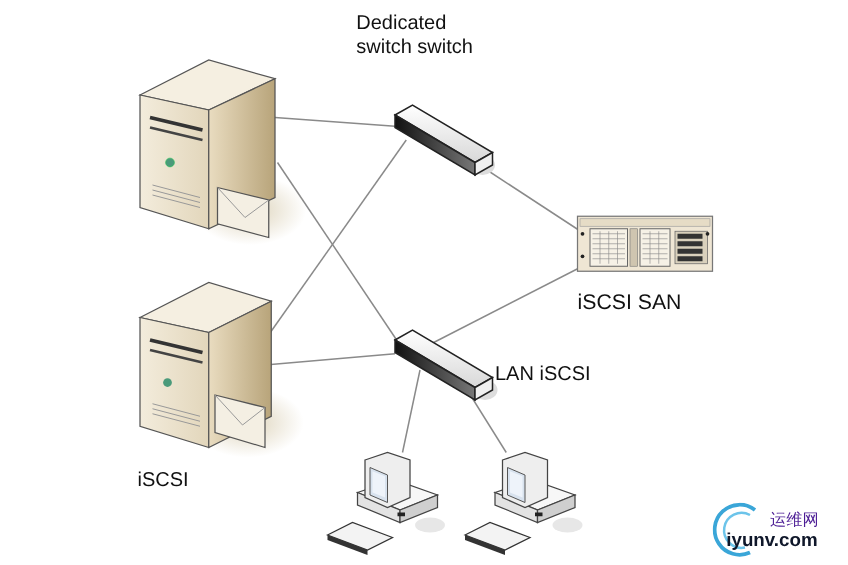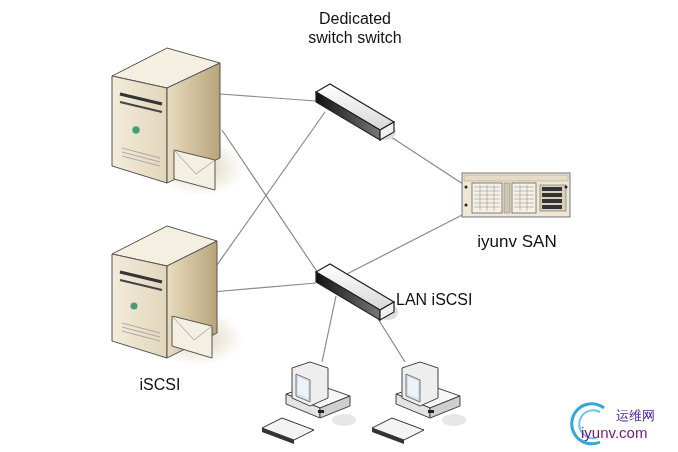--- a/index.html
+++ b/index.html
@@ -1,25 +1,25 @@
 <!DOCTYPE html>
 <html><head>
 <meta charset="utf-8">
 <style>
   html, body { margin: 0; padding: 0; background: #ffffff; }
   body { width: 678px; height: 452px; position: relative; overflow: hidden; font-family: "Liberation Sans", sans-serif; }
   #diagram { position: absolute; left: 0; top: 0; }
-  .label { position: absolute; color: #111; font-size: 16px; line-height: 19px; text-align: center; white-space: nowrap; }
+  .label { position: absolute; color: #111; font-size: 16px; line-height: 19px; text-align: left; white-space: nowrap; }
   #lbl-storage-switch { left: 285px; top: 9px; width: 140px; }
   #lbl-san { left: 462px; top: 232px; width: 110px; font-size: 17px; }
   #lbl-lan { left: 396px; top: 290px; text-align: left; }
   #lbl-initiators { left: 110px; top: 375px; width: 100px; }
   .wm { position: absolute; left: 568px; top: 402px; width: 110px; height: 46px; }
   .wm-cn { position: absolute; left: 48px; top: 5px; font-size: 13px; color: #4c1d95; }
-  .wm-en { position: absolute; left: 13px; top: 22px; font-size: 15px; font-weight: normal; color: #701a75; }
+  .wm-en { position: absolute; left: 13px; top: 22px; font-size: 15px; font-weight: bold; color: #0f172a; }
 </style>
 </head>
 <body>
 
 <svg id="diagram" width="678" height="452" viewBox="0 0 678 452">
   <defs>
     <linearGradient id="srvFront" x1="0" y1="0" x2="1" y2="0">
       <stop offset="0" stop-color="#f3ecdc"></stop>
       <stop offset="1" stop-color="#e2d6bb"></stop>
     </linearGradient>
@@ -139,21 +139,21 @@
     <polygon points="0,68 32,80 32,84 0,72" fill="#333"></polygon>
     <ellipse cx="82" cy="60" rx="12" ry="6" fill="#ddd" opacity="0.7"></ellipse>
   </g>
 </svg>
 
 <div id="lbl-storage-switch" class="label">
   <div>Dedicated</div>
   <div>switch switch</div>
 </div>
 
-<div id="lbl-san" class="label">iyunv SAN</div>
+<div id="lbl-san" class="label">iSCSI SAN</div>
 
 <div id="lbl-lan" class="label">LAN iSCSI</div>
 
 <div id="lbl-initiators" class="label">
   <div>iSCSI</div>
 </div>
 
 <div class="wm">
   <svg width="40" height="44" style="position:absolute;left:2px;top:0;">
     <path d="M34,6 A20,20 0 1,0 30,40" stroke="#3aa6d8" stroke-width="3" fill="none"></path>

